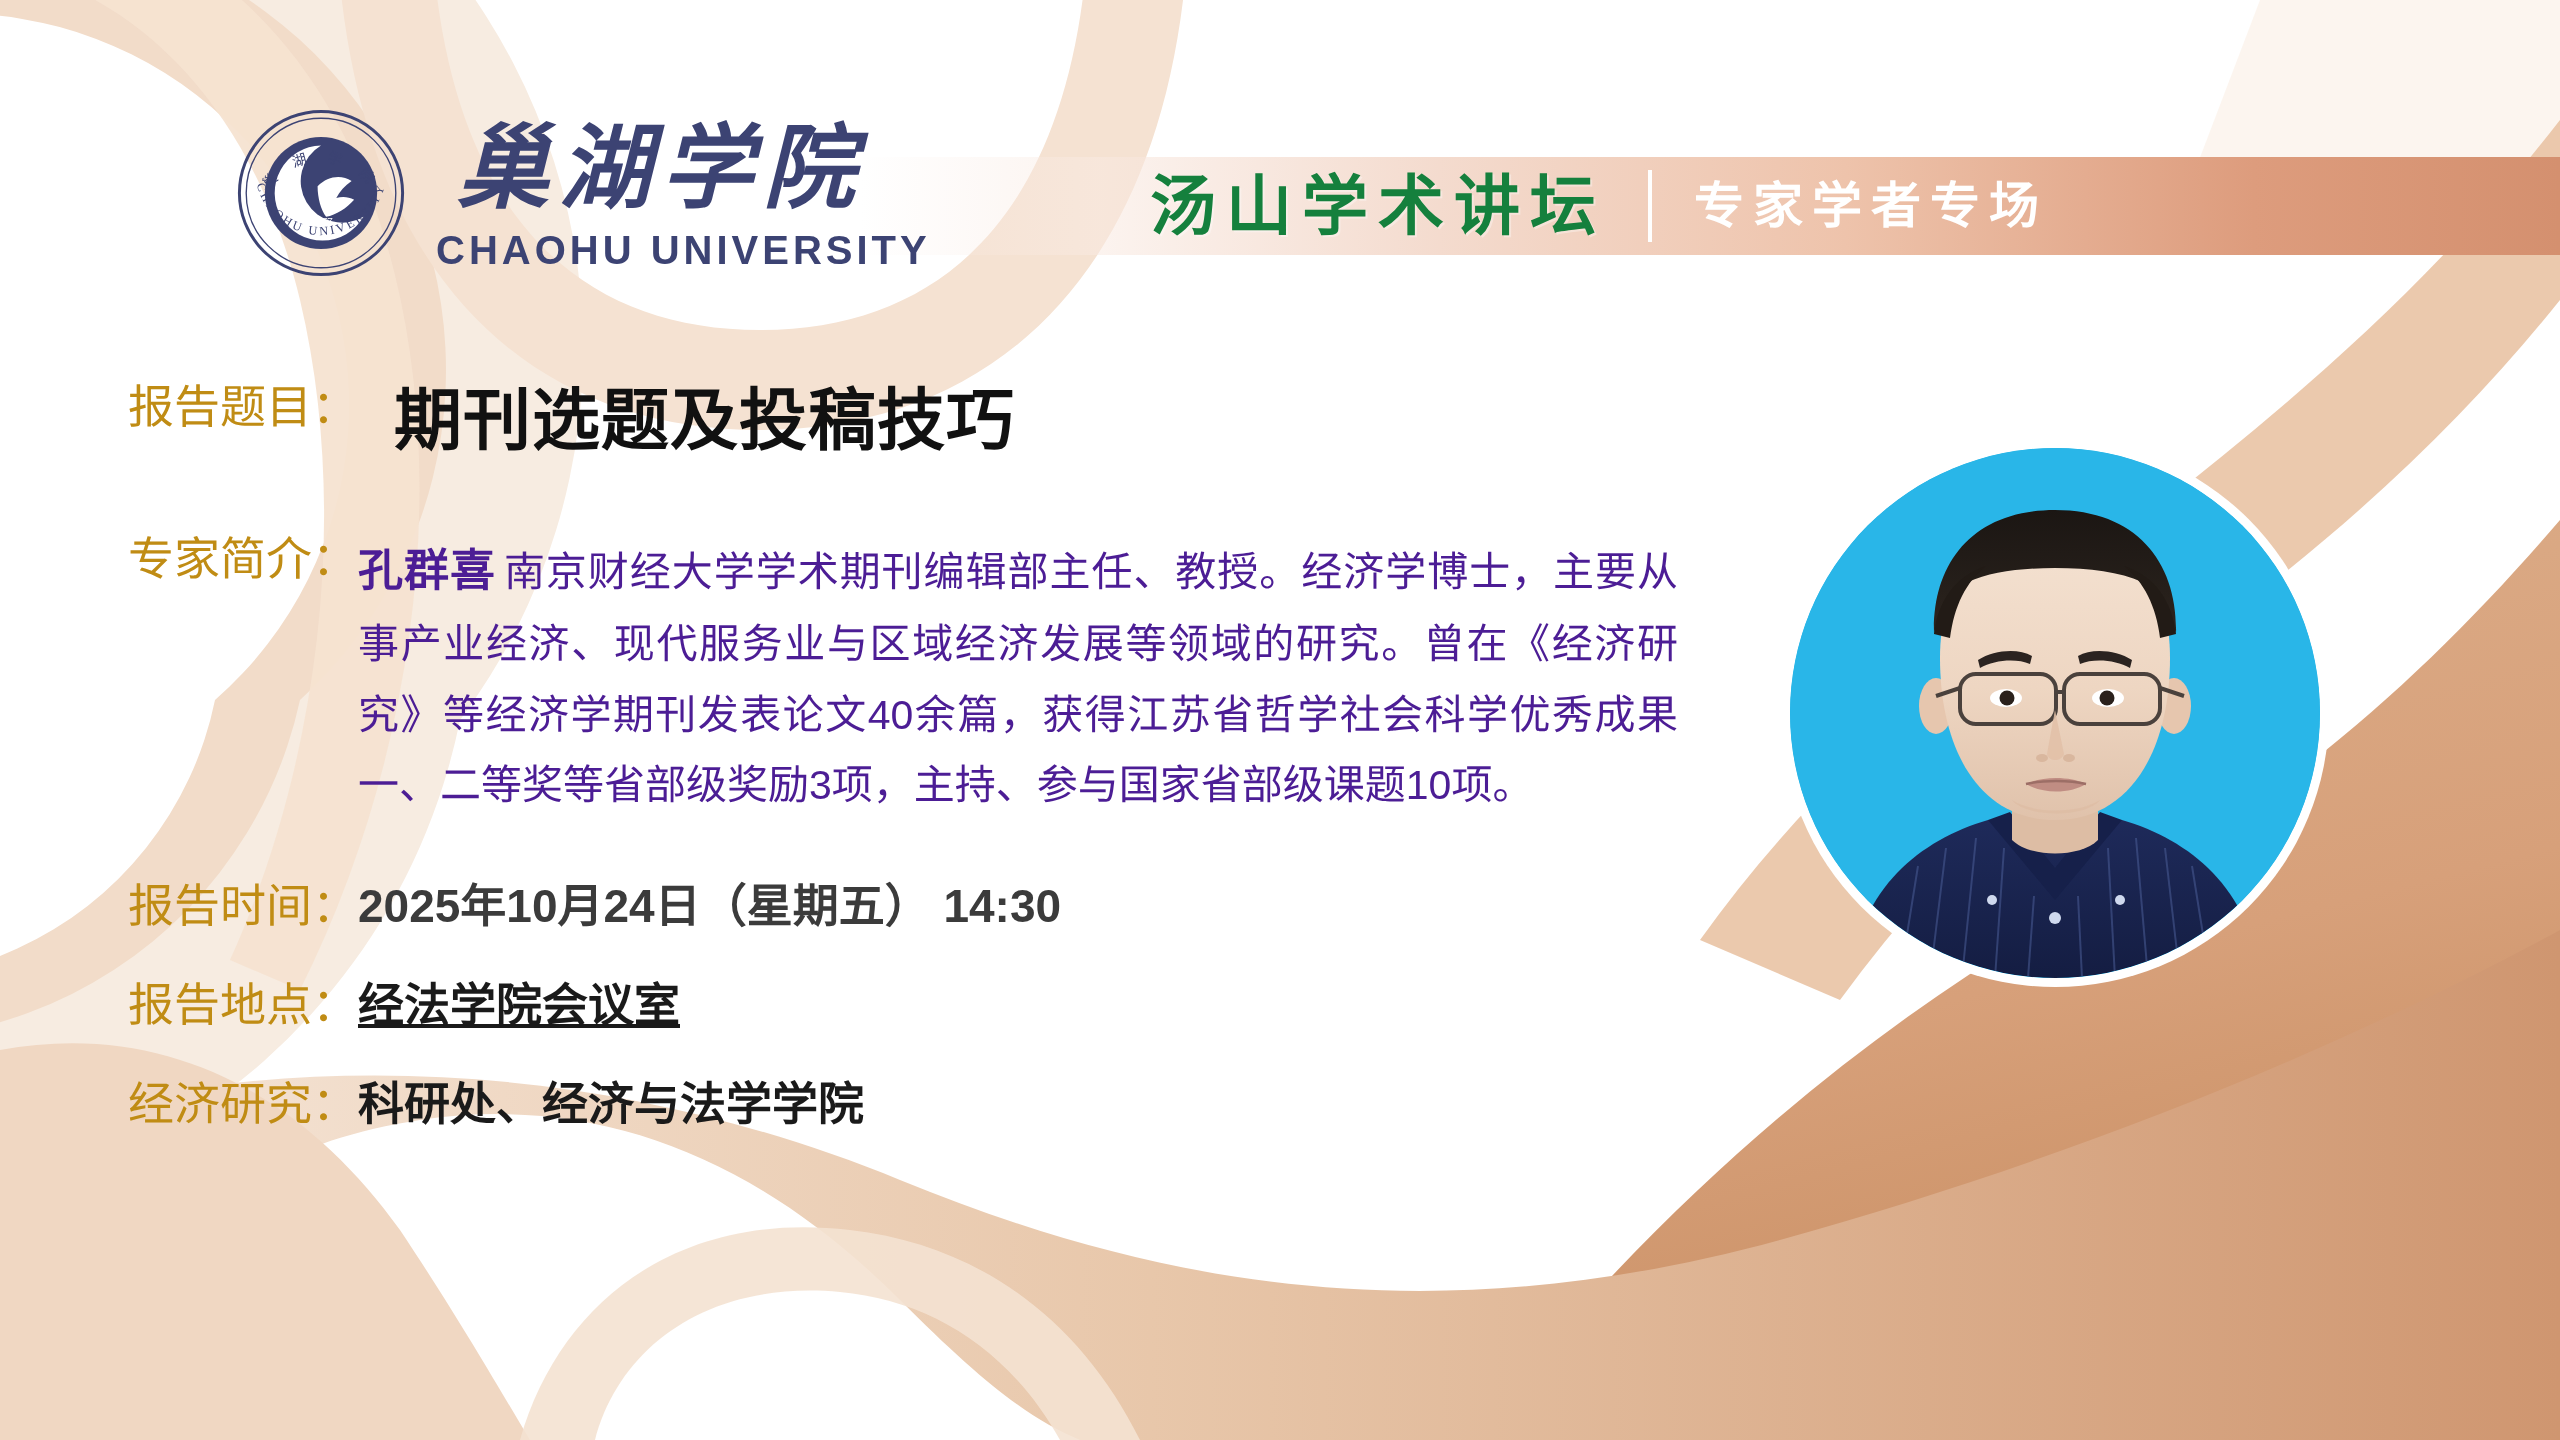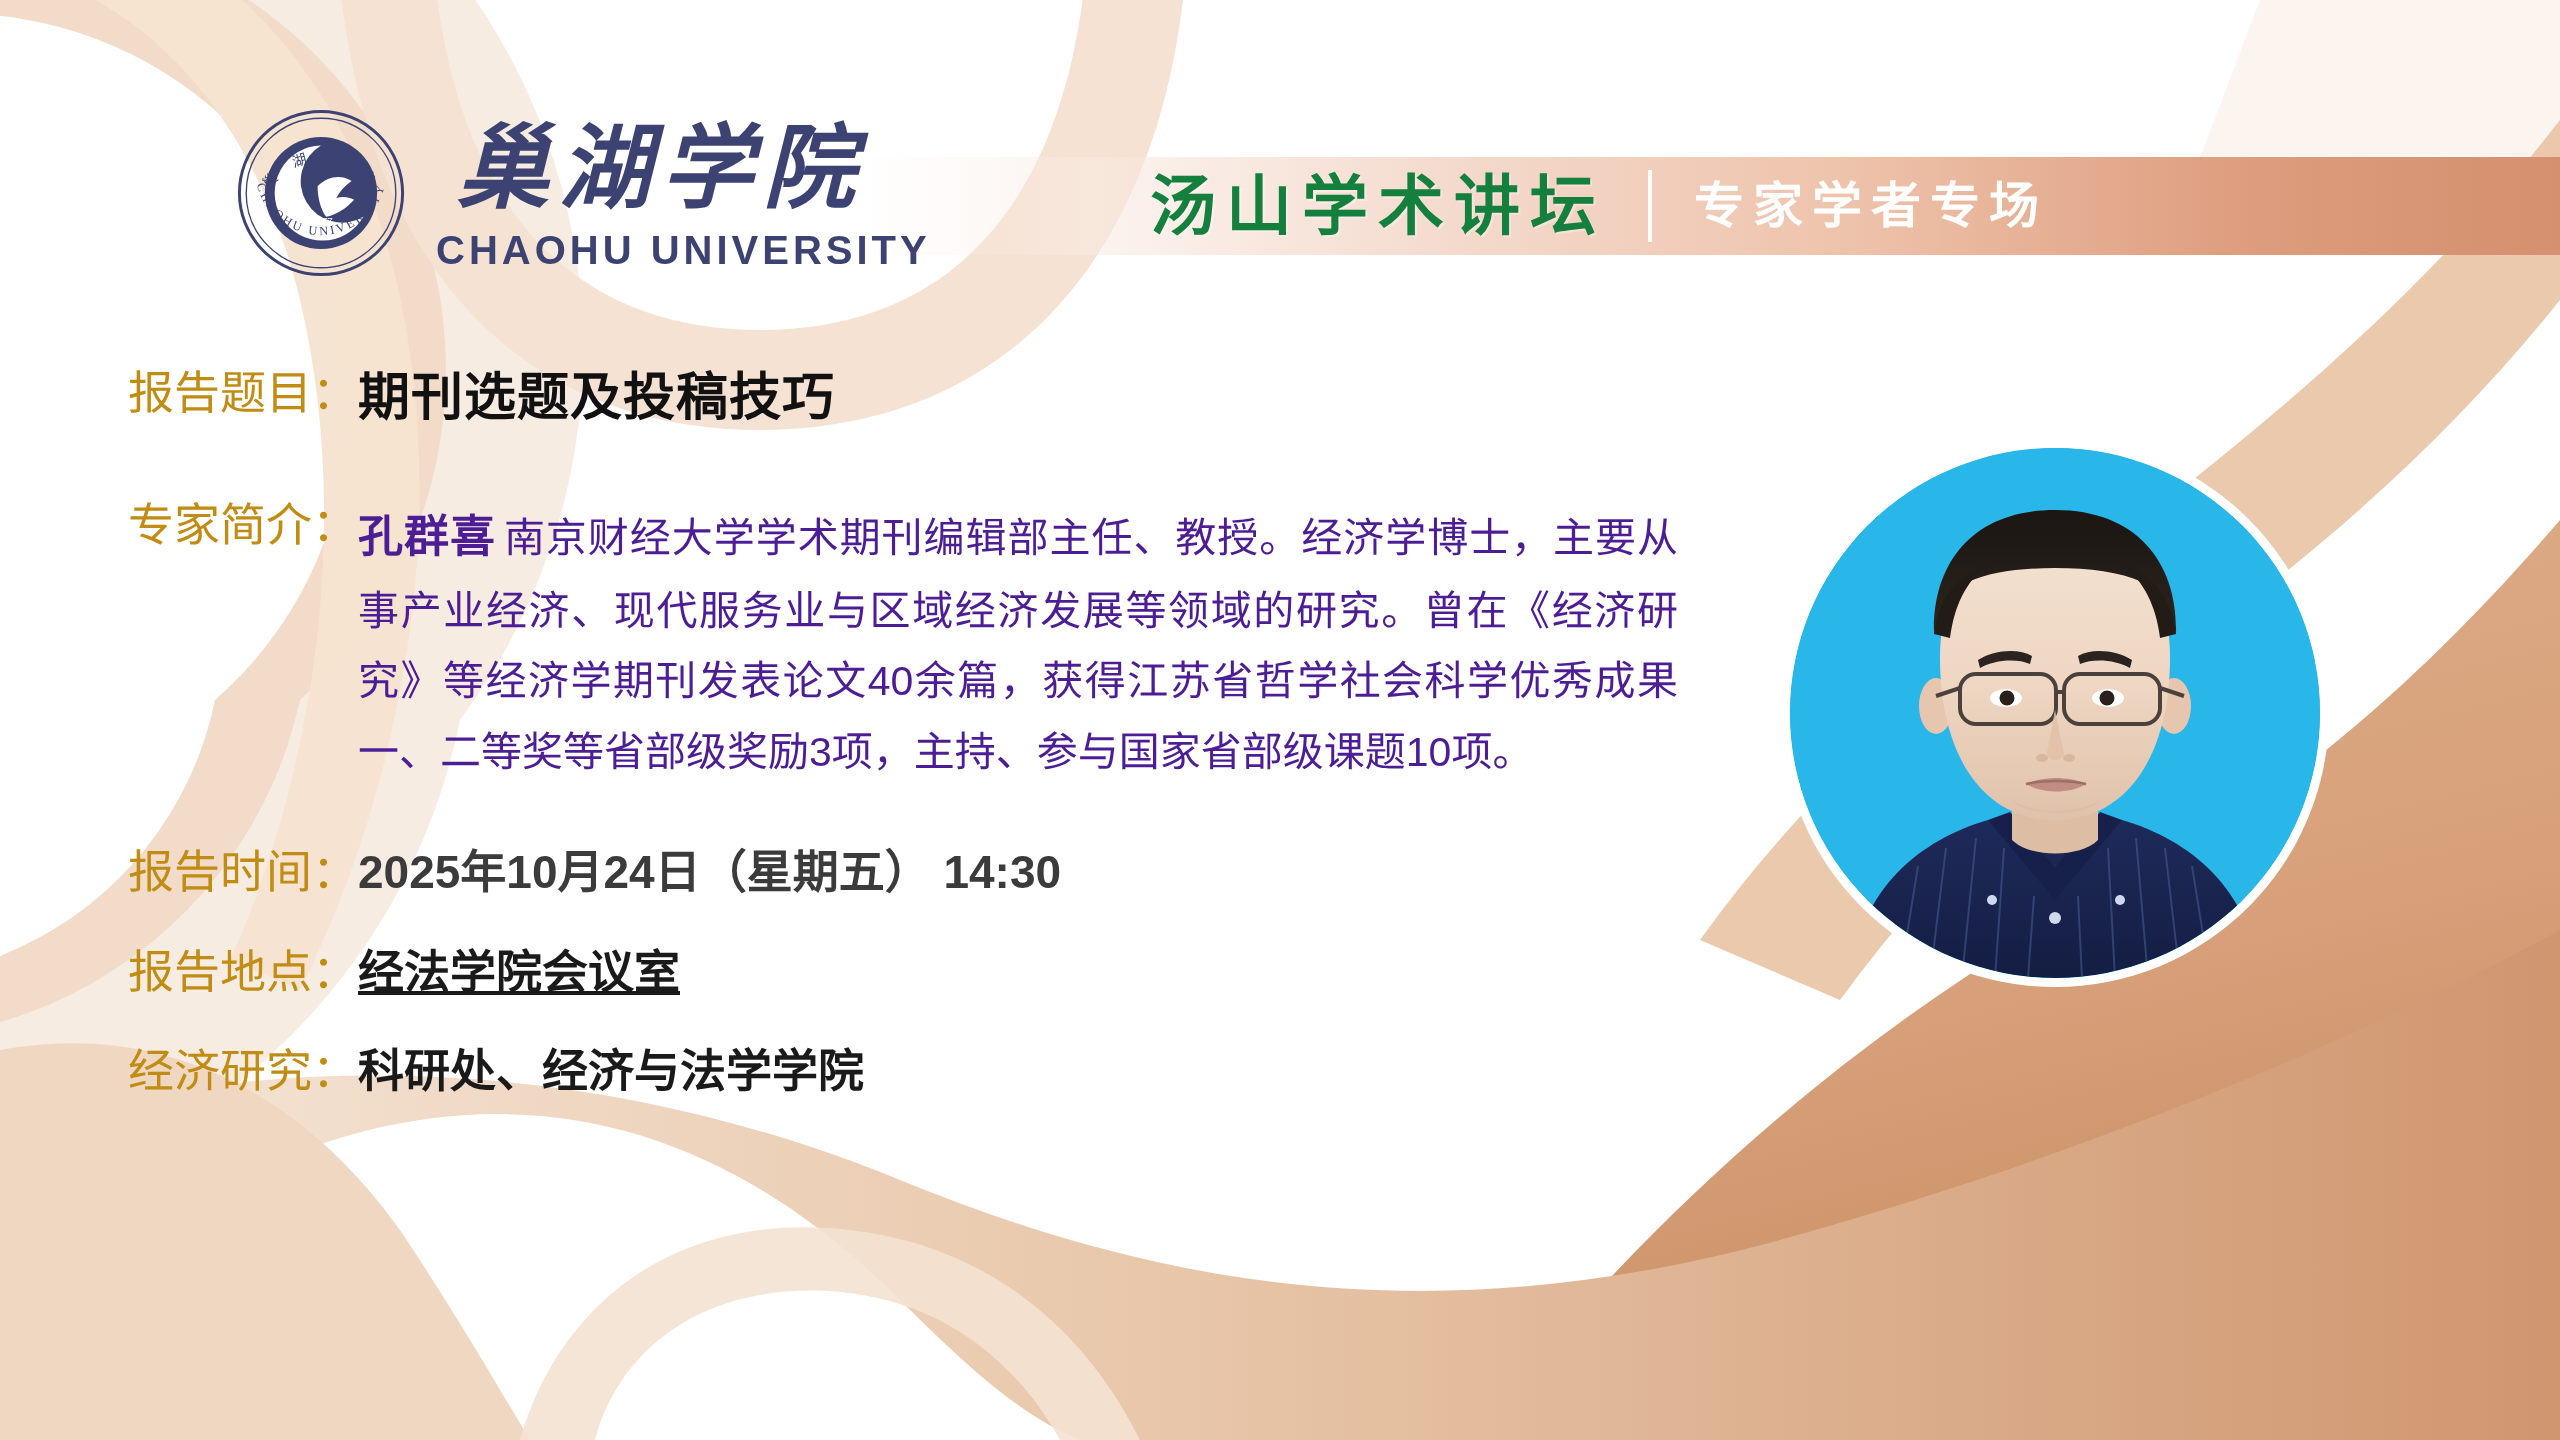--- a/index.html
+++ b/index.html
@@ -137,22 +137,22 @@
     flex: 0 0 auto;
   }
   .value {
     font-size: 46px;
     font-weight: bold;
     color: #111111;
     line-height: 1.2;
     white-space: nowrap;
   }
 
-  #row-title { margin-top: 26px; }
-  #row-title .value { font-size: 52px; letter-spacing: 1px; text-align: center; }
+  #row-title { margin-top: 40px; gap: 36px; }
+  #row-title .value { font-size: 68px; letter-spacing: 1px; text-align: center; }
 
   #row-bio { margin-top: 70px; }
   #bio-body {
     max-width: 1320px;
     font-size: 41px;
     color: #4c1d95;
     line-height: 1.72;
     font-weight: normal;
     white-space: normal;
     text-align: justify;

